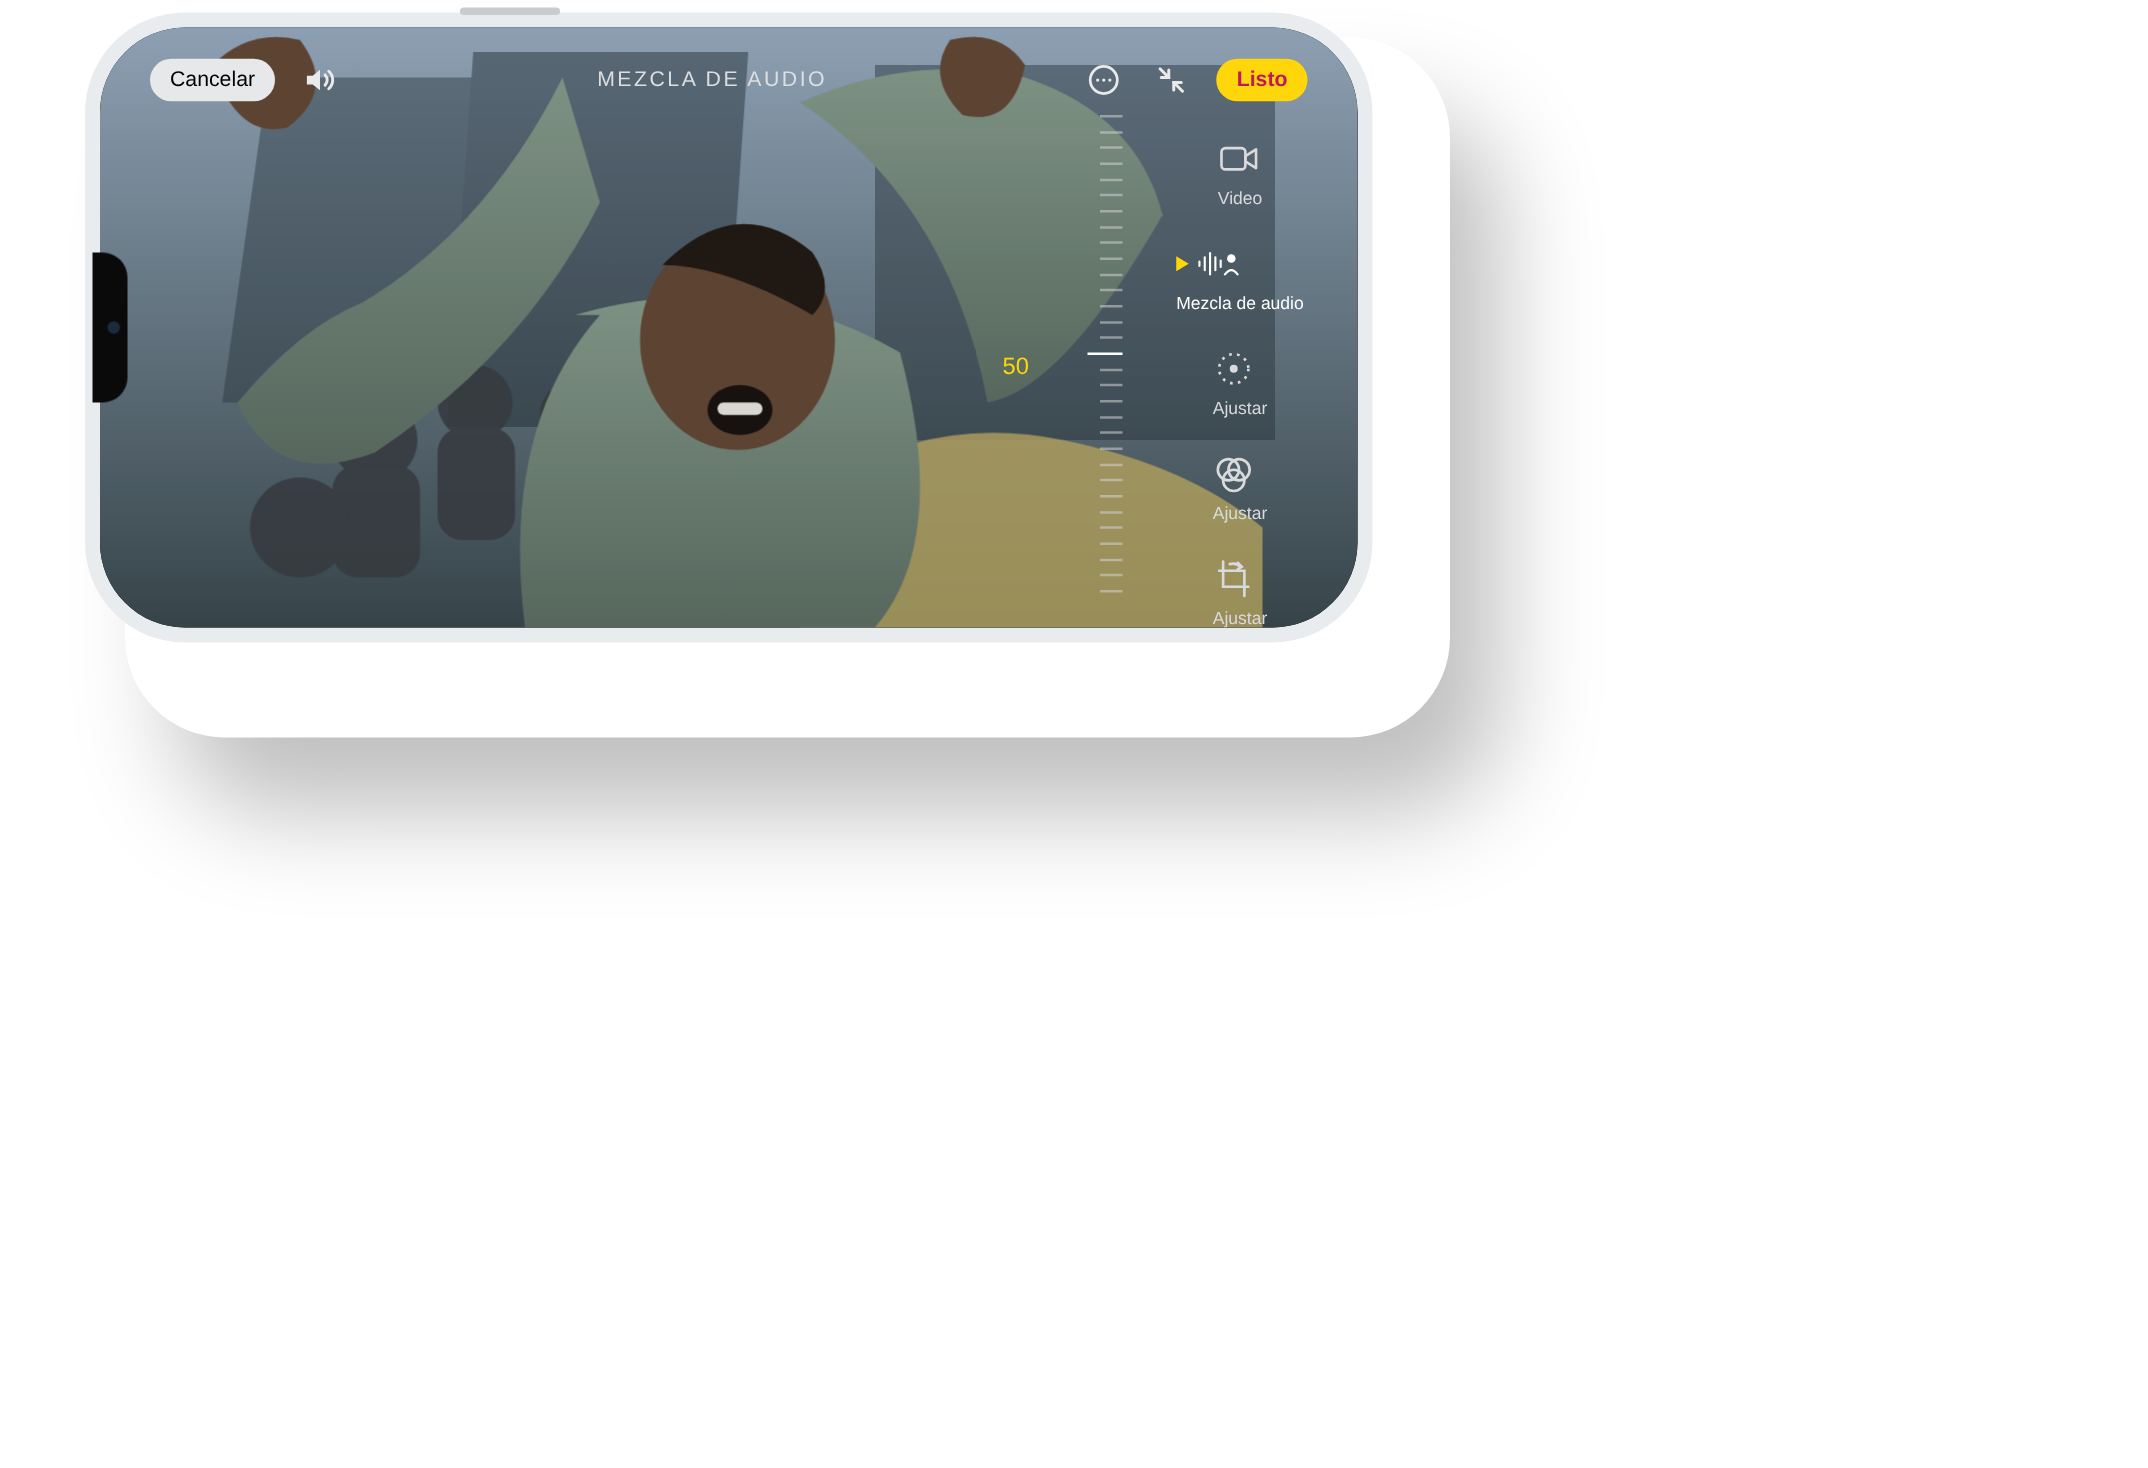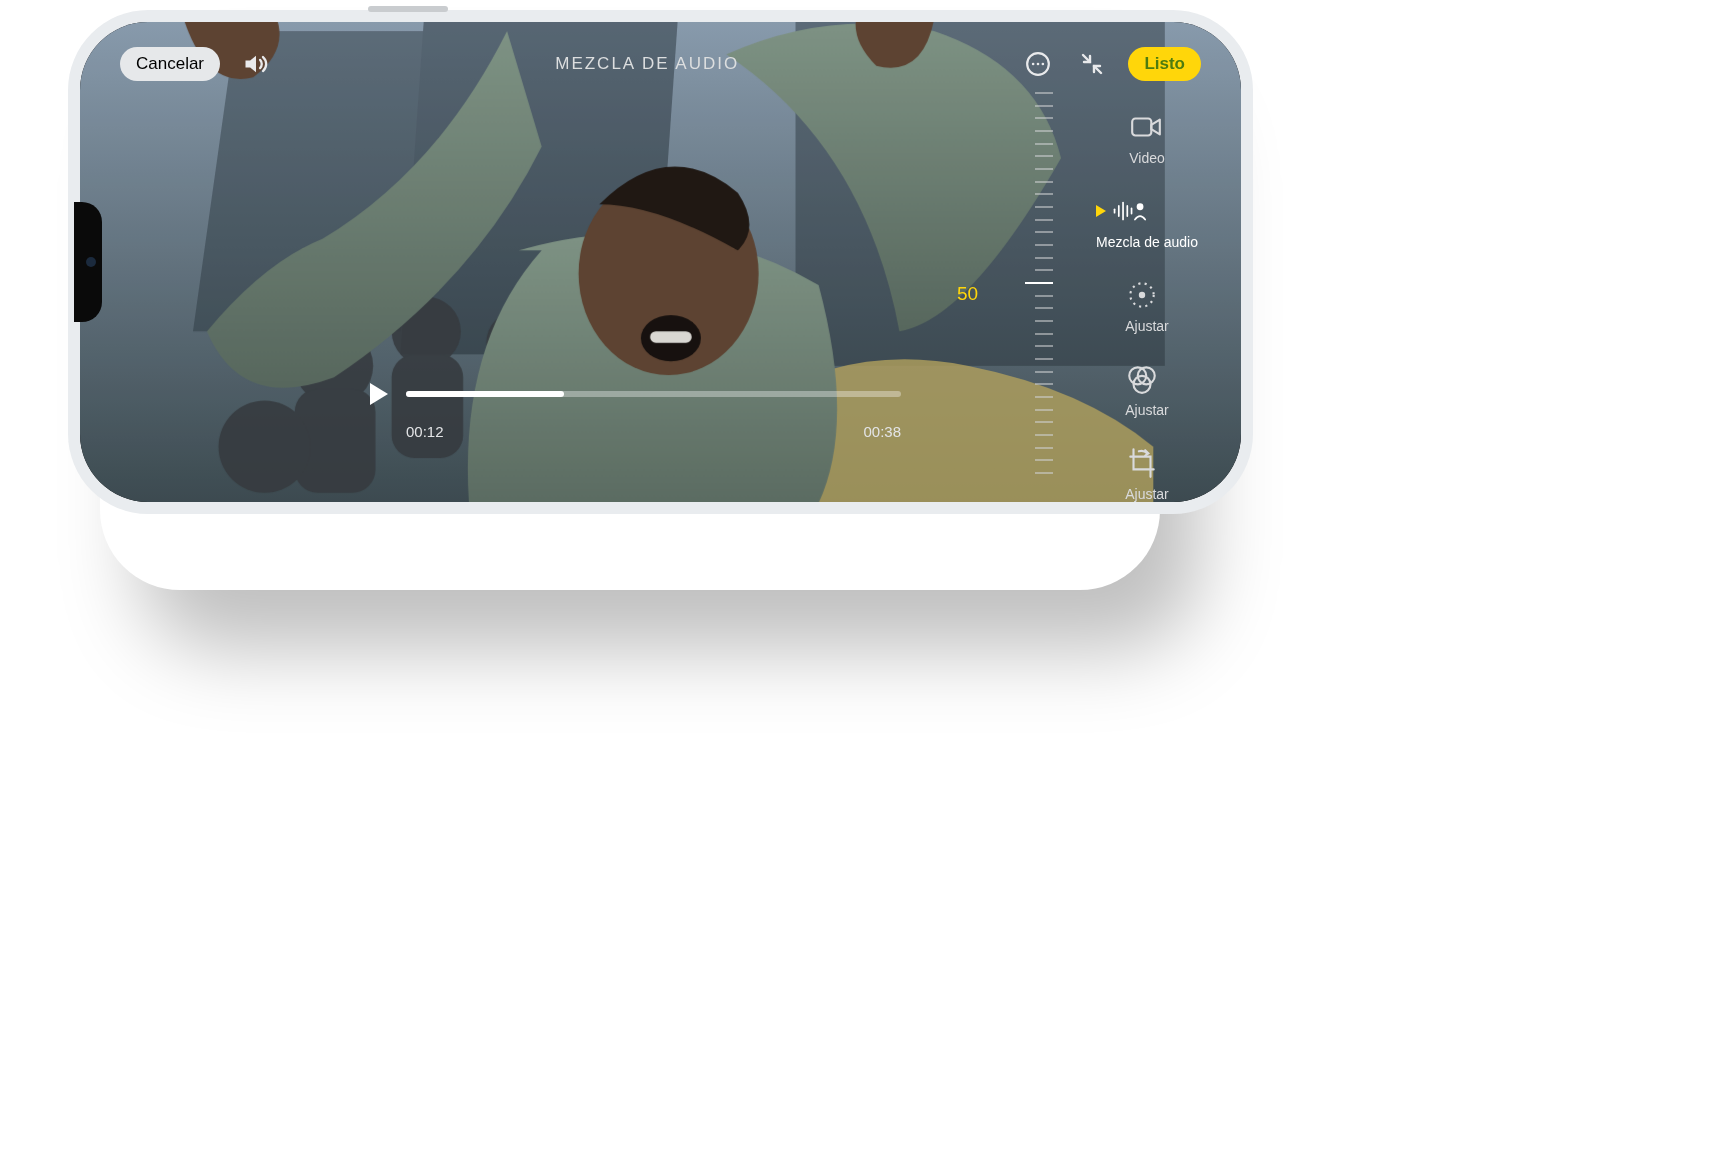--- a/index.html
+++ b/index.html
@@ -13,21 +13,21 @@
     .phone-shadow {
       position: absolute;
       top: 30px; left: 100px;
       width: 1060px; height: 560px;
       border-radius: 80px;
       box-shadow: 40px 60px 80px rgba(0,0,0,0.25);
     }
     .phone {
       position: absolute;
       top: 10px; left: 68px;
-      width: 1185px; height: 504px;
+      width: 1030px; height: 504px;
       background: #e9ecef;
       border-radius: 80px;
       padding: 12px;
     }
     .phone::before { 
       content: "";
       position: absolute;
       top: -4px; left: 300px;
       width: 80px; height: 6px;
       background: #c9cccf;
@@ -75,21 +75,21 @@
       gap: 18px;
     }
     .pill {
       display: inline-flex; align-items: center; justify-content: center;
       height: 34px; padding: 0 16px;
       border-radius: 17px;
       font-size: 17px; font-weight: 500;
       white-space: nowrap;
     }
     .pill.light { background: #e6e8ea; color: #000; }
-    .pill.yellow { background: #ffd60a; color: #4d7c0f; font-weight: 600; }
+    .pill.yellow { background: #ffd60a; color: #be185d; font-weight: 600; }
     .icon-btn {
       width: 36px; height: 36px;
       display: inline-flex; align-items: center; justify-content: center;
       color: #e9eaec;
     }
     .title {
       flex: 1; text-align: center;
       color: #dcdedf;
       font-size: 17px; letter-spacing: 2px; font-weight: 500;
     }
@@ -357,30 +357,18 @@
           <div class="tick minor" style="top: 80%;"></div>
           <div class="tick minor" style="top: 83.3333%;"></div>
           <div class="tick minor" style="top: 86.6667%;"></div>
           <div class="tick minor" style="top: 90%;"></div>
           <div class="tick minor" style="top: 93.3333%;"></div>
           <div class="tick minor" style="top: 96.6667%;"></div>
           <div class="tick minor" style="top: 100%;"></div>
         </div>
     </div>
 
-    <div class="playback">
-      <div class="pb-row">
-        <div class="play-triangle"></div>
-        <div class="track">
-          <div class="fill" style="width: 32%;"></div>
-        </div>
-      </div>
-      <div class="times">
-        <span class="time">00:12</span>
-        <span class="time">00:38</span>
-      </div>
-    </div>
 
   </div>
   <div class="notch">
       <div class="cam"></div>
     </div>
 </div>
 
 </body></html>

